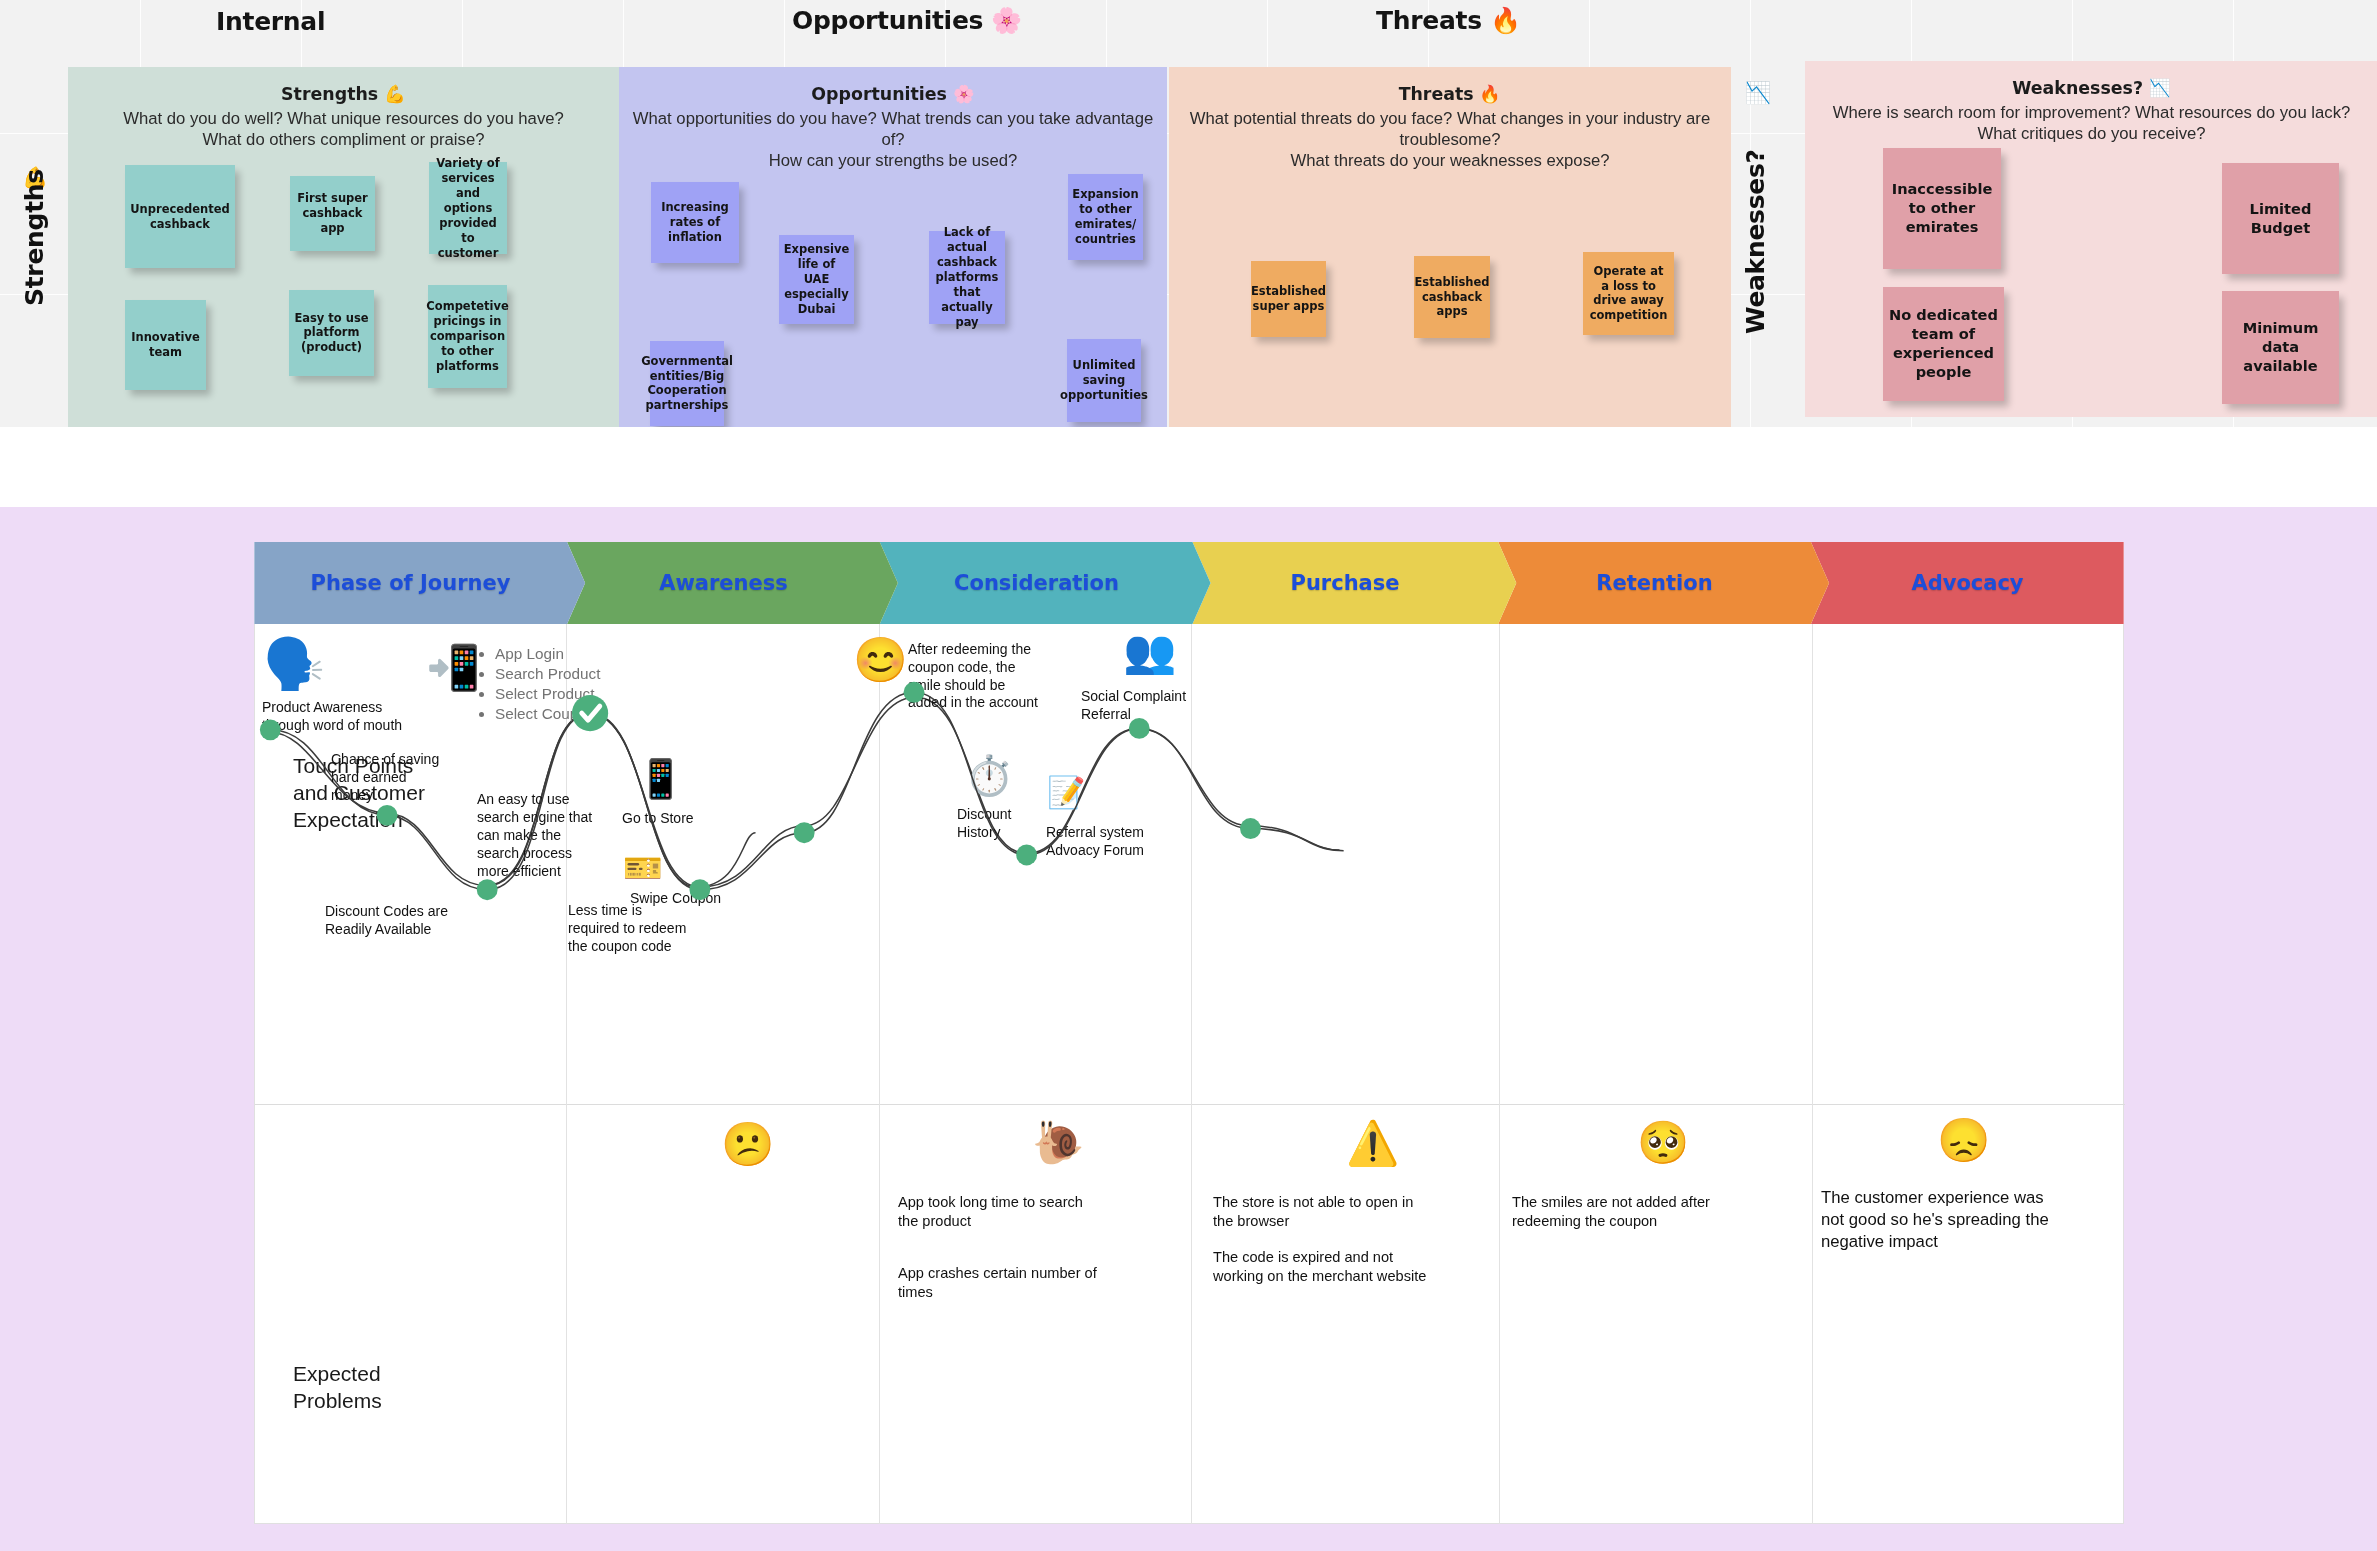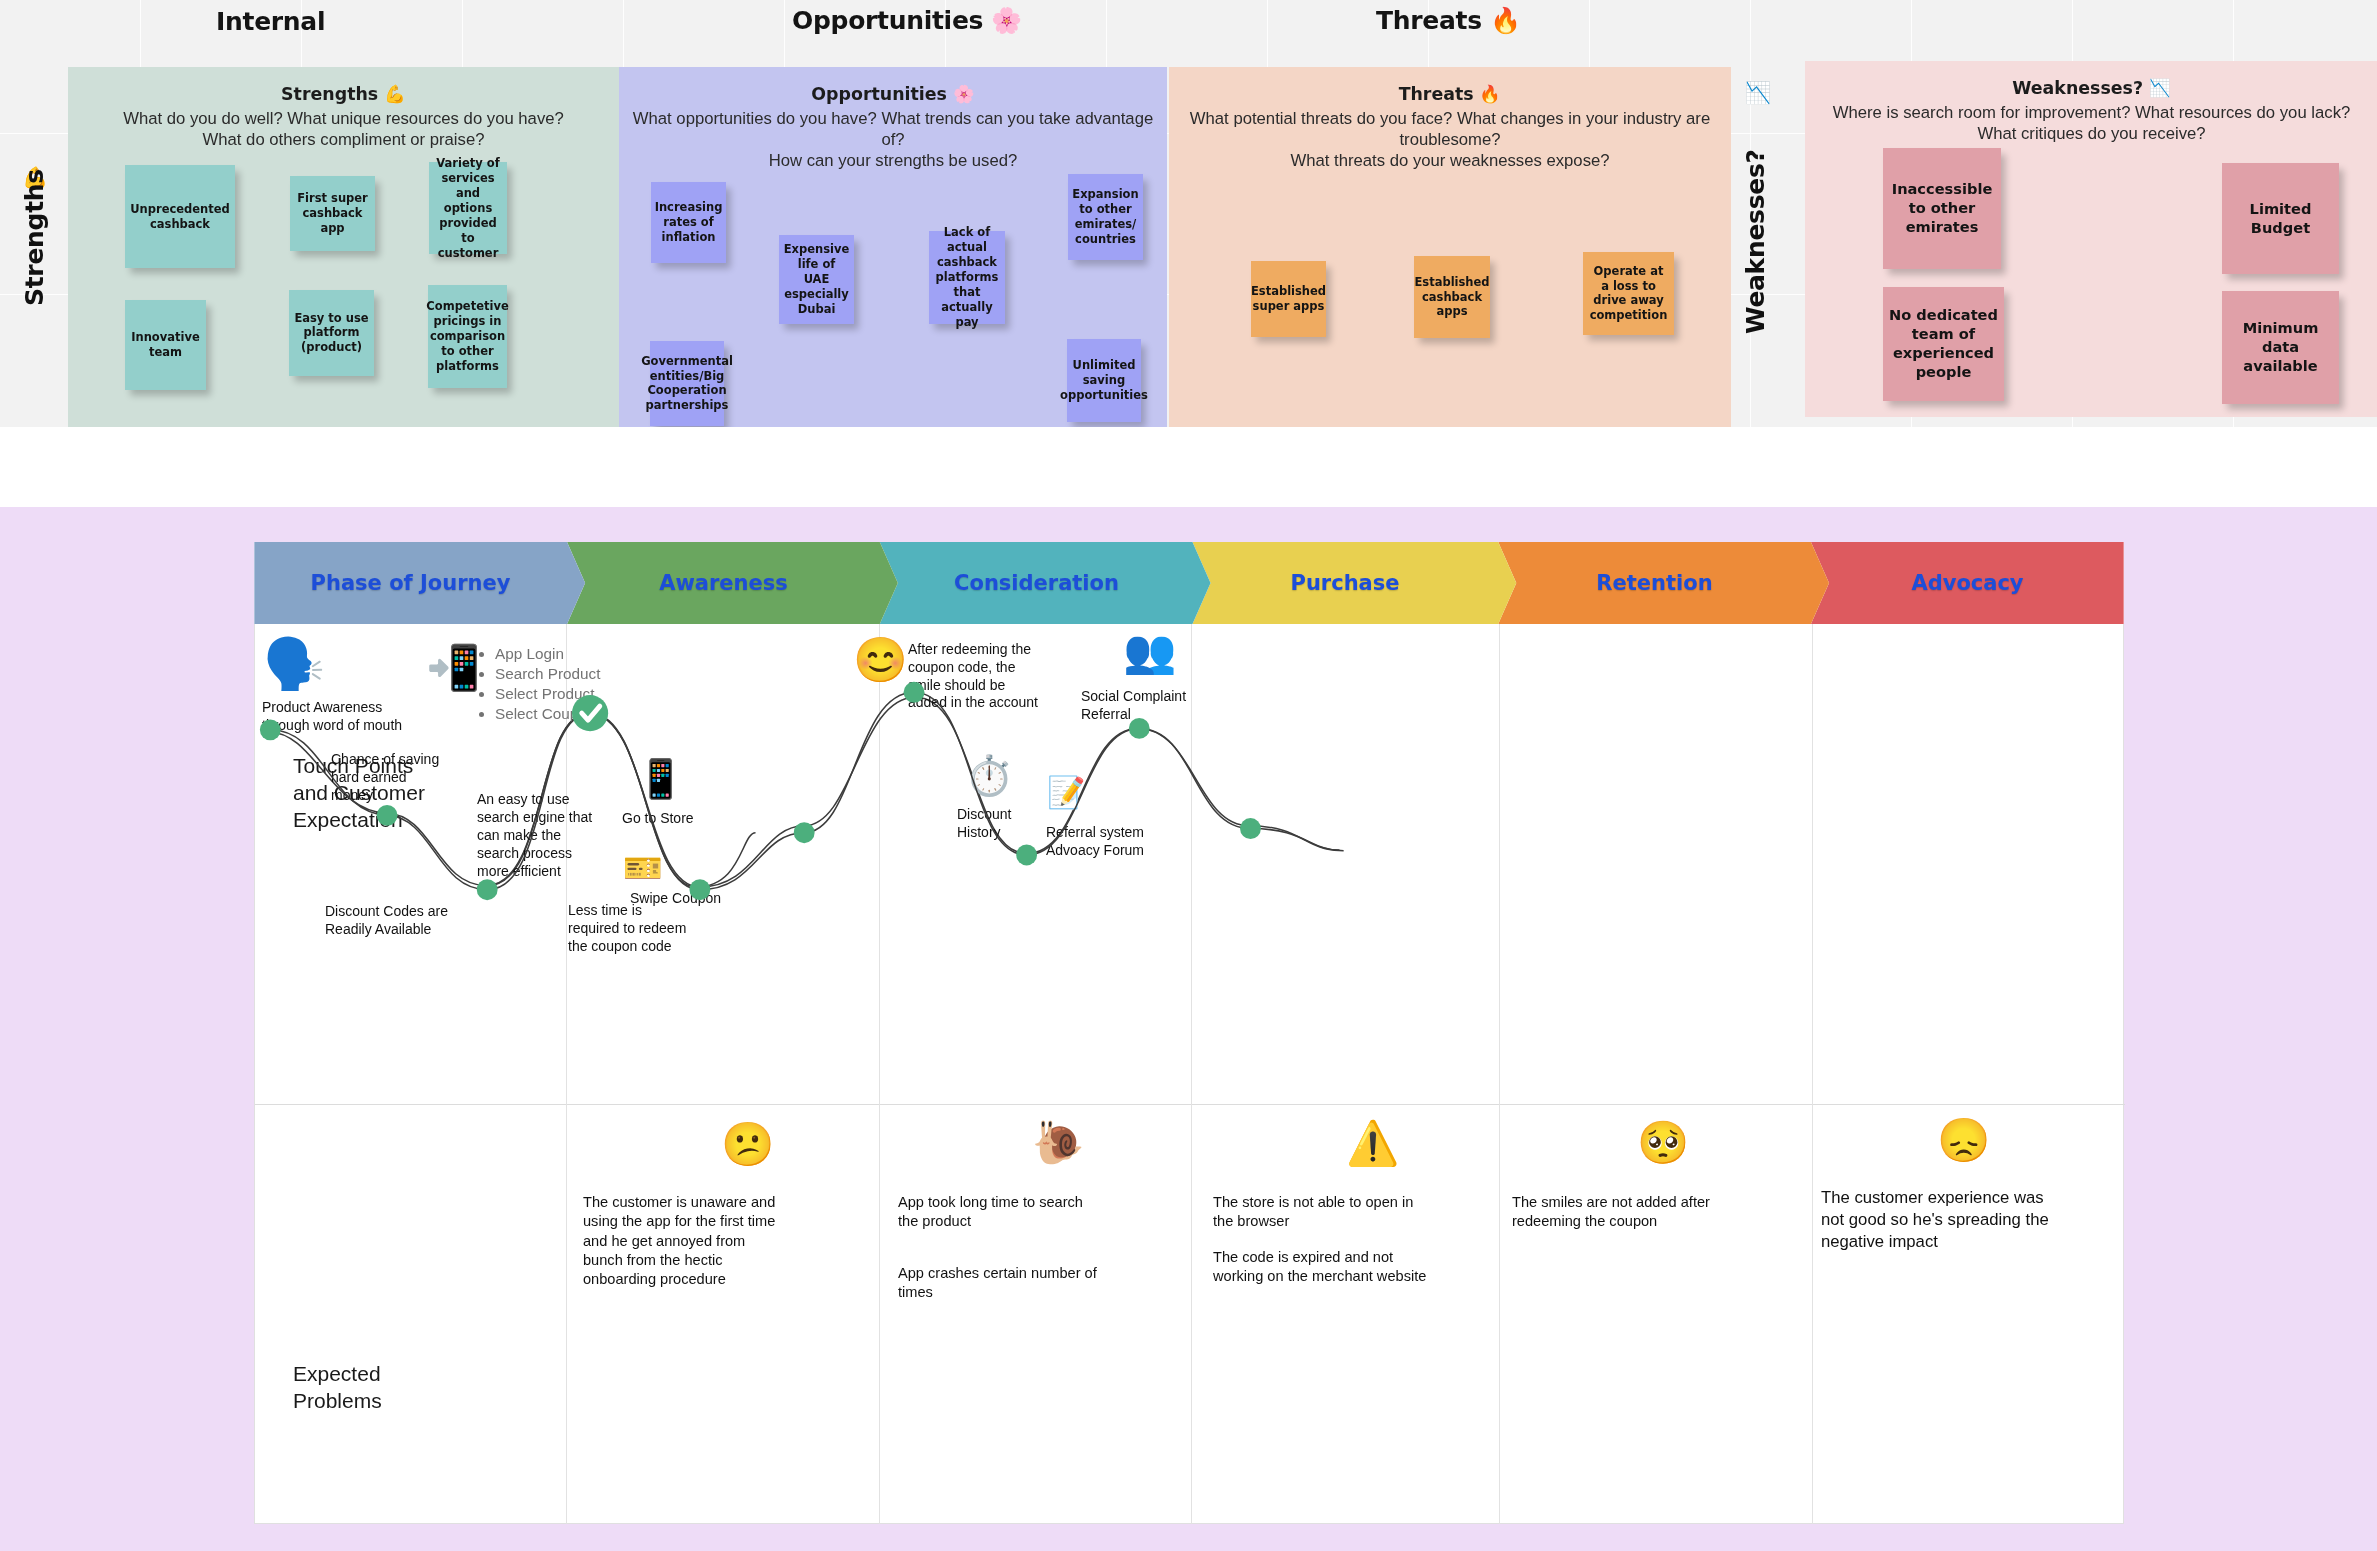--- a/index.html
+++ b/index.html
@@ -206,21 +206,21 @@
         </div>
     </div>
 
     <div class="swot-panel" id="panel-opportunities" style="left: 619px; width: 548px; background: rgb(195, 197, 240);">
       <div class="panel-head">
         <div class="panel-title">Opportunities 🌸</div>
         <div class="panel-sub" style="white-space: pre-line;">What opportunities do you have? What trends can you take advantage of?
 How can your strengths be used?</div>
       </div>
       <div class="notes" id="notes-opportunities">
-          <div class="note" style="left: 32px; top: 11px; width: 75px; height: 81px; background: rgb(159, 162, 245);">Increasing rates of inflation</div>
+          <div class="note" style="left: 32px; top: 11px; width: 88px; height: 81px; background: rgb(159, 162, 245);">Increasing rates of inflation</div>
           <div class="note" style="left: 160px; top: 64px; width: 75px; height: 89px; background: rgb(159, 162, 245);">Expensive life of UAE especially Dubai</div>
           <div class="note" style="left: 310px; top: 60px; width: 76px; height: 93px; background: rgb(159, 162, 245);">Lack of actual cashback platforms that actually pay</div>
           <div class="note" style="left: 449px; top: 2.8px; width: 75px; height: 86px; background: rgb(159, 162, 245);">Expansion to other emirates/ countries</div>
           <div class="note" style="left: 31px; top: 170px; width: 74px; height: 85px; background: rgb(159, 162, 245);">Governmental entities/Big Cooperation partnerships</div>
           <div class="note" style="left: 448px; top: 168px; width: 74px; height: 83px; background: rgb(159, 162, 245);">Unlimited saving opportunities</div>
         </div>
     </div>
 
     <div class="swot-panel" id="panel-threats" style="left: 1169px; width: 562px; background: rgb(244, 214, 198);">
       <div class="panel-head">
@@ -425,21 +425,20 @@
 History</div>
 
         <div class="tp-icon" style="left:868px; top:5.6px; font-size:43px;">👥</div>
         <div class="tp-text" style="left: 826px; top: 64px; width: 195px; white-space: pre-line;">Social Complaint
 Referral</div>
         <div class="tp-icon" style="left:792px; top:153px; font-size:31px;">📝</div>
         <div class="tp-text" style="left: 791px; top: 200px; width: 174px; white-space: pre-line;">Referral system
 Advoacy Forum</div>
 
         <div class="tp-icon" style="left:466px; top:499px; font-size:43px;">😕</div>
-        <div class="ep-text" style="left: 328px; top: 569px; width: 202px; white-space: pre-line;">The customer is unaware and using the app for the first time and he get annoyed from bunch from the hectic onboarding procedure</div>
 
         <div class="tp-icon" style="left:777px; top:498px; font-size:42px;">🐌</div>
         <div class="ep-text" style="left: 643px; top: 569px; width: 209px; white-space: pre-line;">App took long time to search the product</div>
         <div class="ep-text" style="left: 643px; top: 640px; width: 209px; white-space: pre-line;">App crashes certain number of times</div>
 
         <div class="tp-icon" style="left:1091px; top:498px; font-size:43px;">⚠️</div>
         <div class="ep-text" style="left: 958px; top: 569px; width: 216px; white-space: pre-line;">The store is not able to open in the browser</div>
         <div class="ep-text" style="left: 958px; top: 624px; width: 216px; white-space: pre-line;">The code is expired and not working on the merchant website</div>
 
         <div class="tp-icon" style="left:1382px; top:498px; font-size:42px;">🥺</div>

